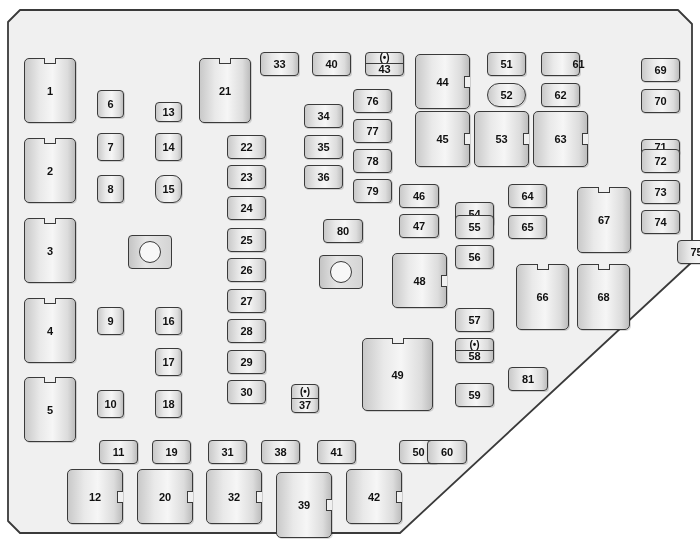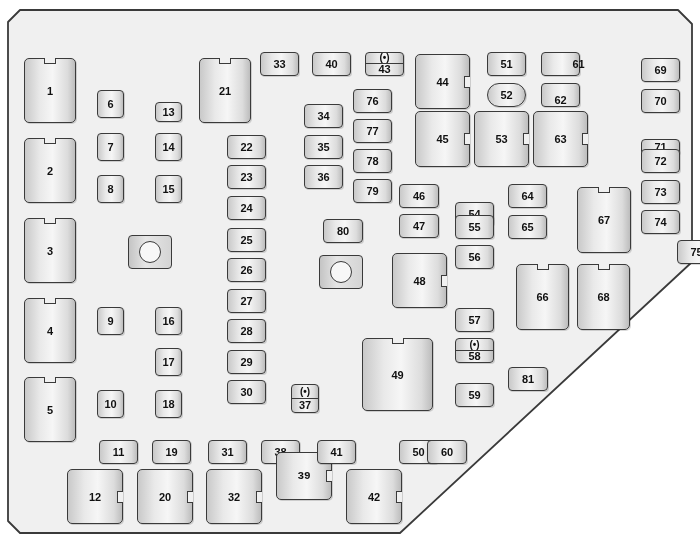--- a/index.html
+++ b/index.html
@@ -85,21 +85,21 @@
       <div class="fuse relay" style="left: 67px; top: 469px; width: 56px; height: 55px;">
         <span>12</span>
         <span class="notch-right"></span>
       </div>
       <div class="fuse" style="left: 155px; top: 102px; width: 27px; height: 20px;">
         <span>13</span>
       </div>
       <div class="fuse" style="left: 155px; top: 133px; width: 27px; height: 28px;">
         <span>14</span>
       </div>
-      <div class="fuse" style="left: 155px; top: 175px; width: 27px; height: 28px;">
+      <div class="fuse" style="left: 155px; top: 175px; width: 27px; height: 28px; border-radius: 9px;">
         <span>15</span>
       </div>
       <div class="fuse" style="left: 155px; top: 307px; width: 27px; height: 28px;">
         <span>16</span>
       </div>
       <div class="fuse" style="left: 155px; top: 348px; width: 27px; height: 28px;">
         <span>17</span>
       </div>
       <div class="fuse" style="left: 155px; top: 390px; width: 27px; height: 28px;">
         <span>18</span>
@@ -161,21 +161,21 @@
       <div class="fuse" style="left: 304px; top: 165px; width: 39px; height: 24px;">
         <span>36</span>
       </div>
       <div class="fuse split" style="left: 291px; top: 384px; width: 28px; height: 29px;">
         <span class="top-half">(•)</span>
         <span class="bottom-half">37</span>
       </div>
       <div class="fuse" style="left: 261px; top: 440px; width: 39px; height: 24px;">
         <span>38</span>
       </div>
-      <div class="fuse relay" style="left: 276px; top: 452px; width: 56px; height: 48px; font-family: Liberation Mono, monospace;">
+      <div class="fuse relay" style="left: 276px; top: 472px; width: 56px; height: 66px;">
         <span>39</span>
         <span class="notch-right"></span>
       </div>
       <div class="fuse" style="left: 312px; top: 52px; width: 39px; height: 24px;">
         <span>40</span>
       </div>
       <div class="fuse" style="left: 317px; top: 440px; width: 39px; height: 24px;">
         <span>41</span>
       </div>
       <div class="fuse relay" style="left: 346px; top: 469px; width: 56px; height: 55px;">
@@ -239,21 +239,21 @@
       </div>
       <div class="fuse" style="left: 455px; top: 383px; width: 39px; height: 24px;">
         <span>59</span>
       </div>
       <div class="fuse" style="left: 427px; top: 440px; width: 40px; height: 24px;">
         <span>60</span>
       </div>
       <div class="fuse" style="left: 541px; top: 52px; width: 39px; height: 24px; padding-left: 36px;">
         <span>61</span>
       </div>
-      <div class="fuse" style="left: 541px; top: 83px; width: 39px; height: 24px; align-items: flex-end;">
+      <div class="fuse" style="left: 541px; top: 83px; width: 39px; height: 24px;">
         <span>62</span>
       </div>
       <div class="fuse relay" style="left: 533px; top: 111px; width: 55px; height: 56px;">
         <span>63</span>
         <span class="notch-right"></span>
       </div>
       <div class="fuse" style="left: 508px; top: 184px; width: 39px; height: 24px;">
         <span>64</span>
       </div>
       <div class="fuse" style="left: 508px; top: 215px; width: 39px; height: 24px;">

